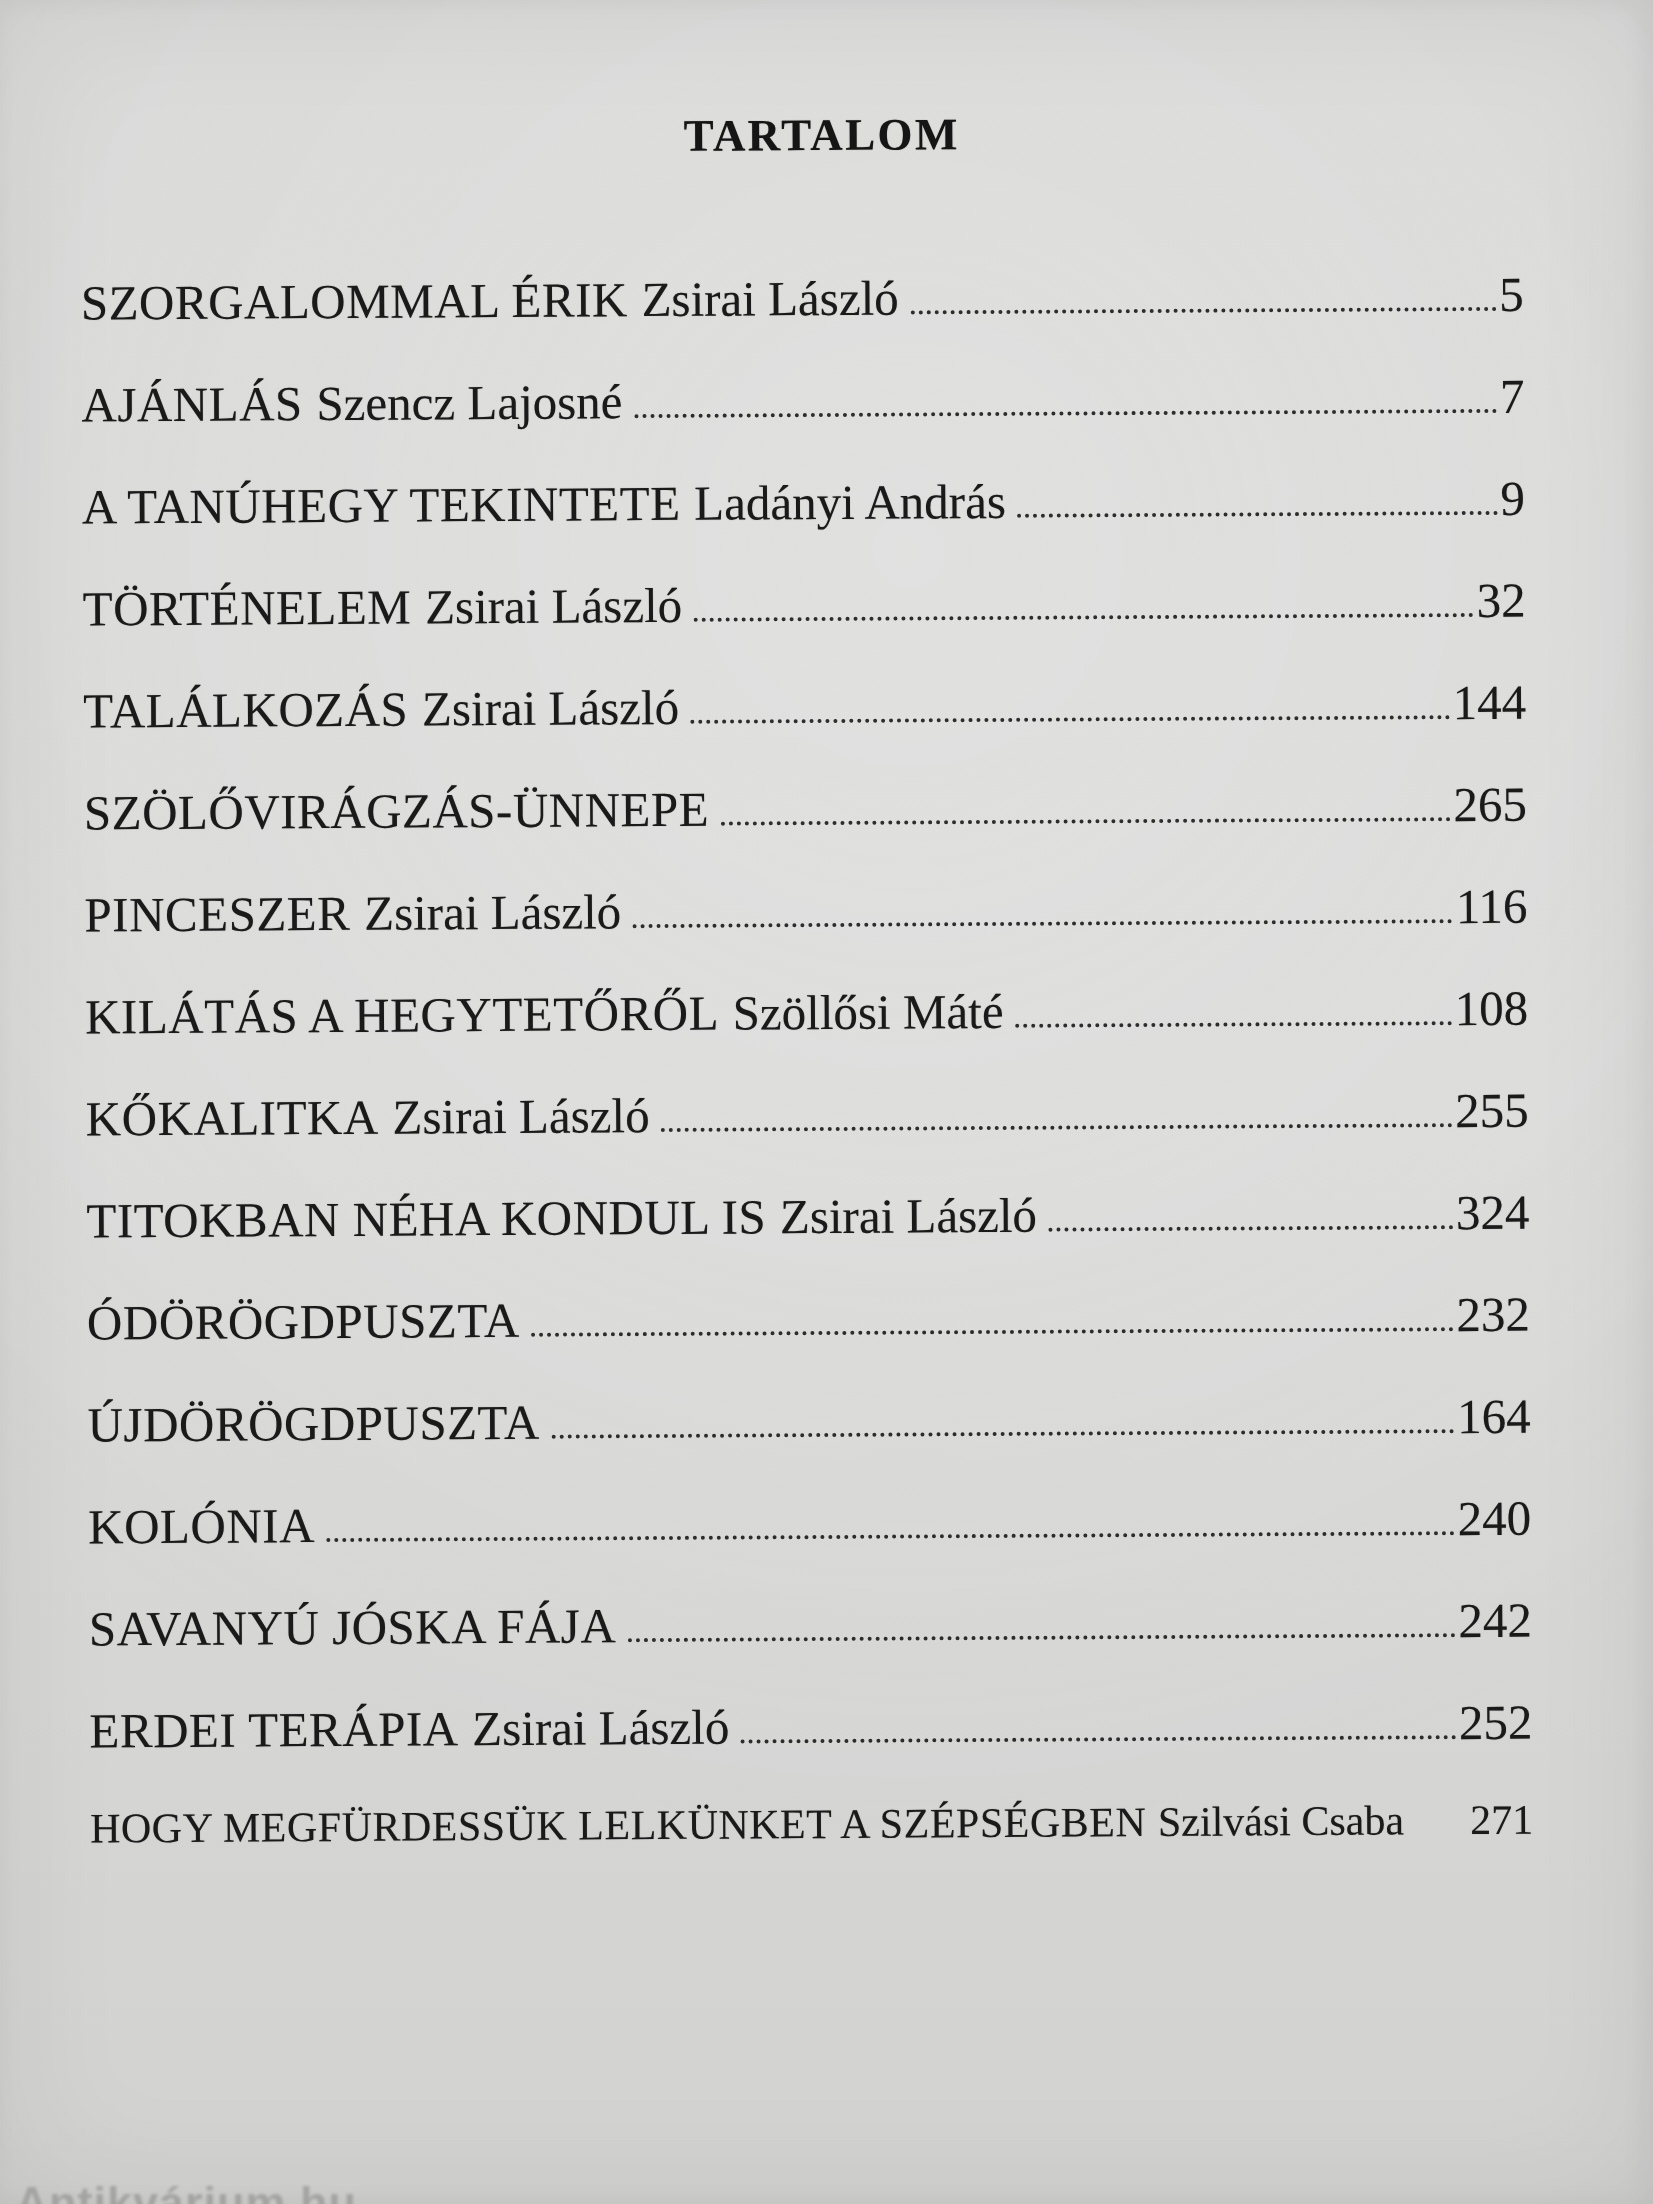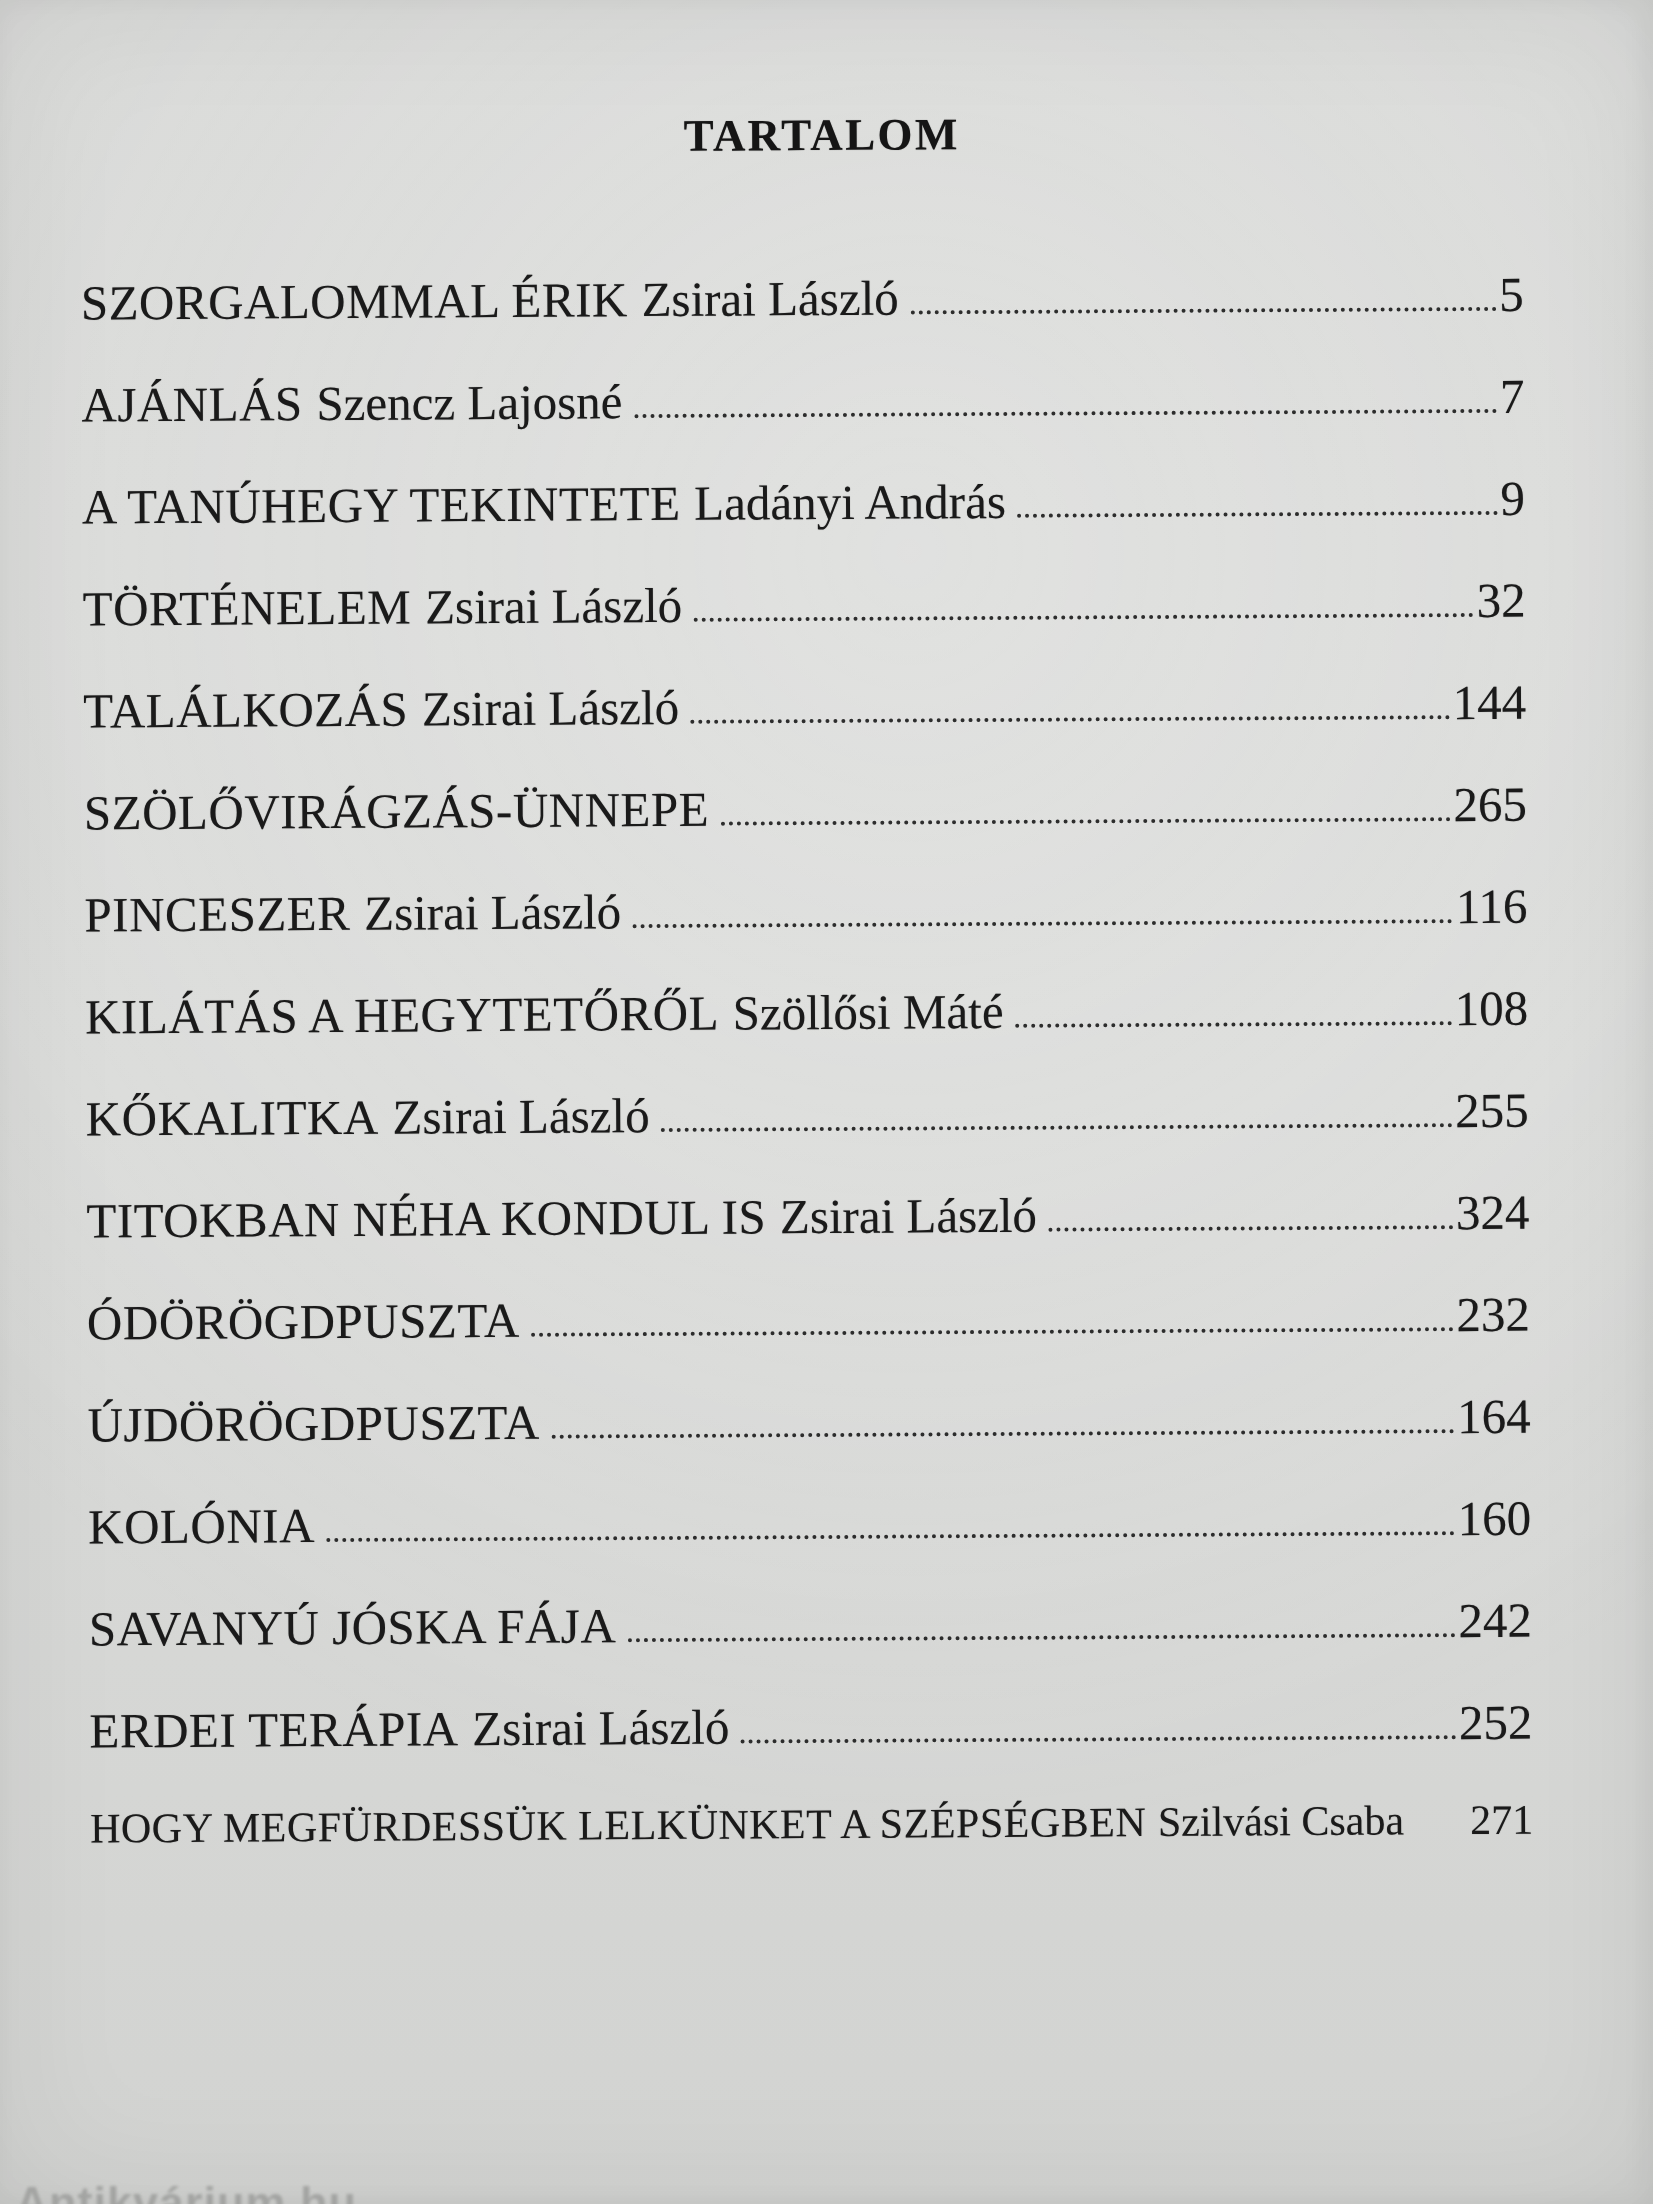--- a/index.html
+++ b/index.html
@@ -176,21 +176,21 @@
 
     <div class="row">
       <span><span class="entry-title">ÚJDÖRÖGDPUSZTA</span><span class="entry-author"></span></span>
       <span class="dots"></span>
       <span class="page-num">164</span>
     </div>
 
     <div class="row">
       <span><span class="entry-title">KOLÓNIA</span><span class="entry-author"></span></span>
       <span class="dots"></span>
-      <span class="page-num">160</span>
+      <span class="page-num">240</span>
     </div>
 
     <div class="row">
       <span><span class="entry-title">SAVANYÚ JÓSKA FÁJA</span><span class="entry-author"></span></span>
       <span class="dots"></span>
       <span class="page-num">242</span>
     </div>
 
     <div class="row">
       <span><span class="entry-title">ERDEI TERÁPIA</span><span class="entry-author">Zsirai László</span></span>

